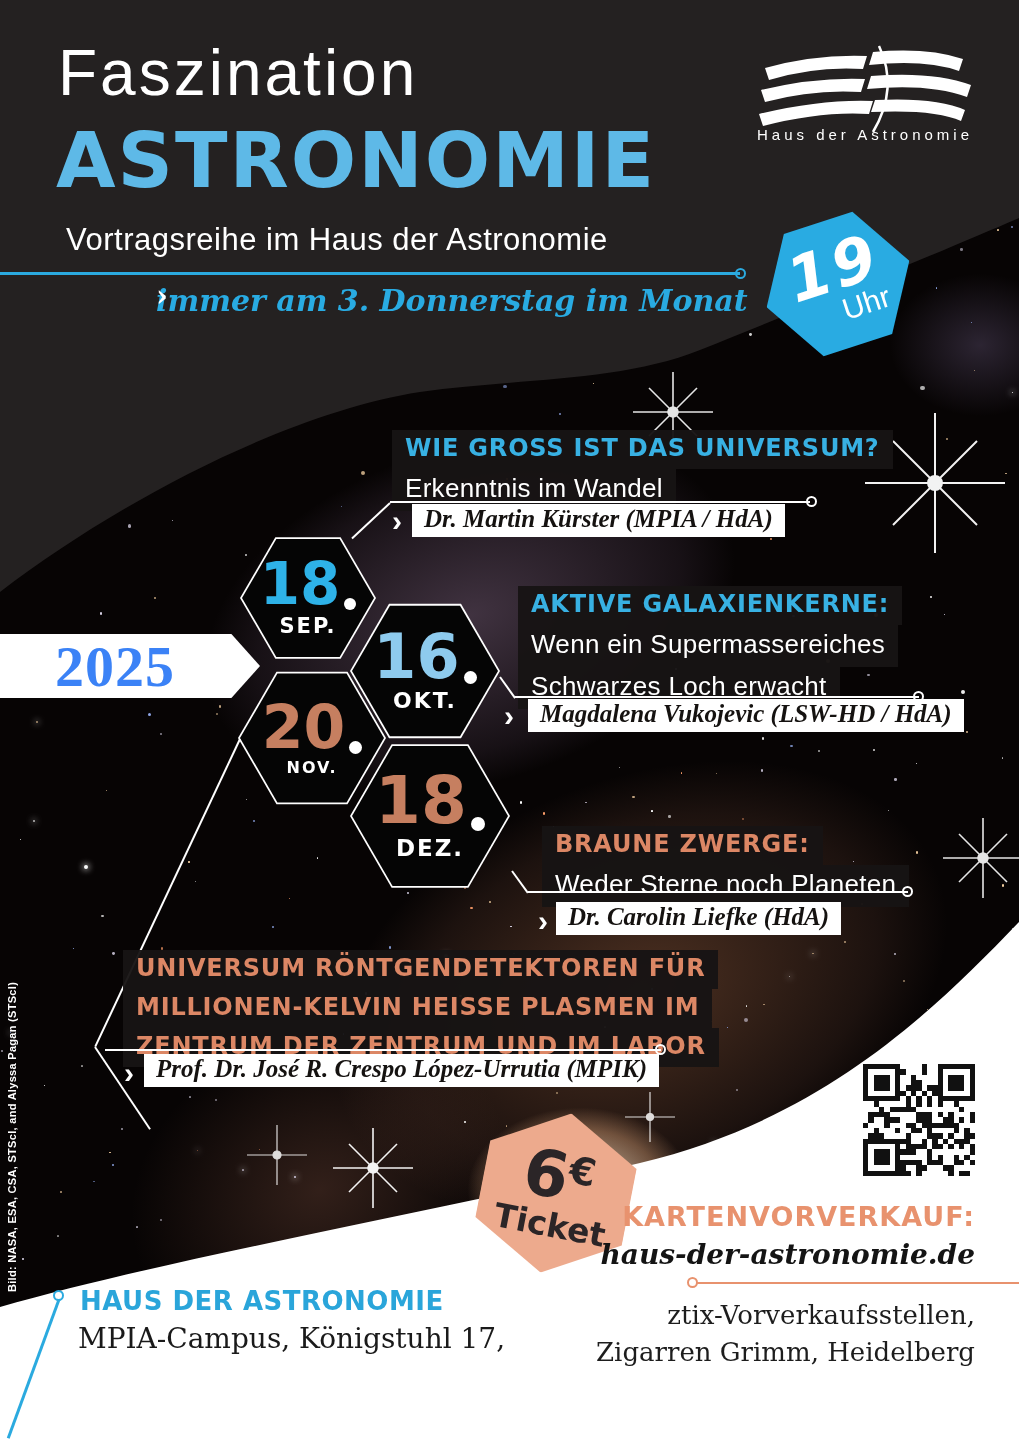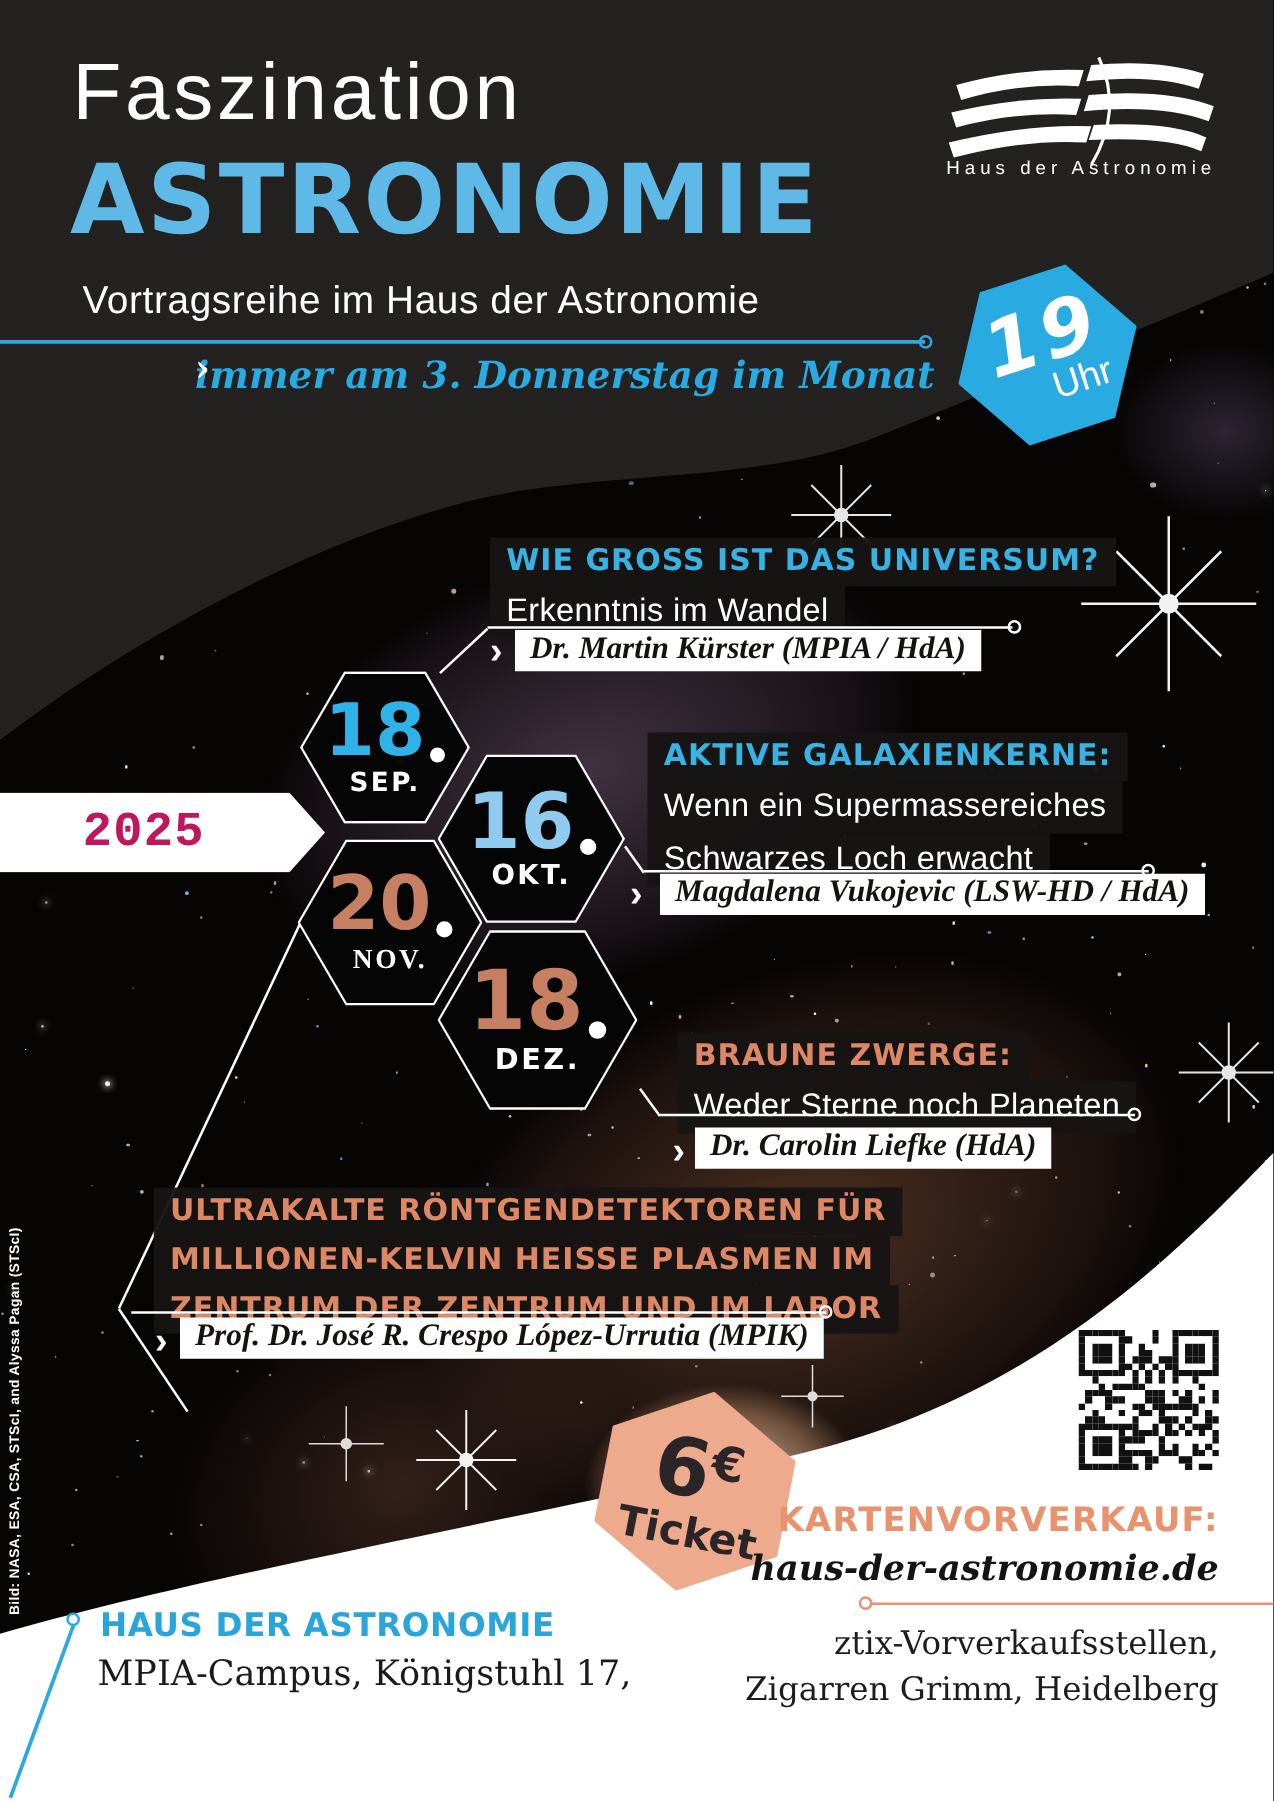--- a/index.html
+++ b/index.html
@@ -52,38 +52,38 @@
   .hex19{left:763px;top:214px;width:150px;height:140px;background:#29ABE2;transform:rotate(-18deg);
          display:flex;flex-direction:column;align-items:center;justify-content:center;color:#fff;z-index:3;}
   .hex19 .n{font-size:62px;font-weight:800;font-style:italic;letter-spacing:3px;line-height:56px;
             font-family:"DejaVu Sans","Liberation Sans",sans-serif;}
   .hex19 .u{font-size:30px;font-weight:400;margin-left:42px;margin-top:-2px;}
 
   
   .year{left:0;top:634px;width:260px;height:64px;background:#fff;z-index:3;position:absolute;
         clip-path:polygon(0 0,89% 0,100% 50%,89% 100%,0 100%);
         display:flex;align-items:center;justify-content:center;}
-  .year span{font-size:39px;font-weight:800;color:#be185d;letter-spacing:1px;padding-right:30px;
-             font-family:Liberation Mono, monospace;}
+  .year span{font-size:58px;font-weight:800;color:#3b82f6;letter-spacing:1px;padding-right:30px;
+             font-family:Liberation Serif, serif;}
 
   
   .dhex{position:absolute;z-index:3;background:#fff;}
   .dhex .in{position:absolute;inset:2px;background:#050505;display:flex;flex-direction:column;
             align-items:center;justify-content:center;}
   .dhex .day{display:flex;align-items:flex-end;font-weight:800;line-height:.9;
              font-family:"DejaVu Sans","Liberation Sans",sans-serif;}
   .dhex .pdot{background:#fff;border-radius:50%;margin-left:4px;}
   .dhex .mon{color:#fff;font-weight:800;letter-spacing:2px;margin-top:4px;
              font-family:"DejaVu Sans","Liberation Sans",sans-serif;}
   .hexSep{left:240px;top:532px;width:136px;height:132px;}
   .hexSep .day{font-size:58px;color:#2EB2E8;} .hexSep .pdot{width:12px;height:12px;} .hexSep .mon{font-size:21px;}
   .hexOkt{left:350px;top:598px;width:150px;height:146px;}
   .hexOkt .day{font-size:62px;color:#8ECBEE;} .hexOkt .pdot{width:13px;height:13px;} .hexOkt .mon{font-size:22px;}
   .hexNov{left:238px;top:666px;width:148px;height:144px;}
-  .hexNov .day{font-size:60px;color:#C67F60;} .hexNov .pdot{width:13px;height:13px;} .hexNov .mon{font-size:22px;font-family:Liberation Serif, serif;}
+  .hexNov .day{font-size:60px;color:#C67F60;} .hexNov .pdot{width:13px;height:13px;} .hexNov .mon{font-size:16px;}
   .hexDez{left:350px;top:738px;width:160px;height:156px;}
   .hexDez .day{font-size:66px;color:#C67F60;} .hexDez .pdot{width:14px;height:14px;} .hexDez .mon{font-size:23px;}
 
   
   .ltitle{position:absolute;z-index:3;}
   .tl{display:table;background:rgba(23,20,20,.96);padding:4px 13px 7px 13px;color:#fff;
       font-size:26px;letter-spacing:.3px;}
   .tl.head{font-weight:800;font-size:24px;letter-spacing:.8px;
            font-family:"DejaVu Sans","Liberation Sans",sans-serif;}
   .tl.blue{color:#38B1E3;} .tl.salmon{color:#DC8765;}
@@ -538,21 +538,21 @@
   <div class="ltitle" style="left:542px;top:826px;">
     <div class="tl head salmon">BRAUNE ZWERGE:</div>
     <div class="tl">Weder Sterne noch Planeten</div>
   </div>
   <div class="hline" style="left:528px;top:891px;width:380px;"></div>
   <div class="ring" style="left:902px;top:886px;"></div>
   <div class="chev" style="left:538px;top:908px;">›</div>
   <div class="spk" style="left:556px;top:902px;">Dr. Carolin Liefke (HdA)</div>
 
   <div class="ltitle" style="left:123px;top:950px;">
-    <div class="tl head salmon">ULTRAKALTE RÖNTGENDETEKTOREN FÜR</div>
+    <div class="tl head salmon">UNIVERSUM RÖNTGENDETEKTOREN FÜR</div>
     <div class="tl head salmon">MILLIONEN-KELVIN HEISSE PLASMEN IM</div>
     <div class="tl head salmon">ZENTRUM DER ZENTRUM UND IM LABOR</div>
   </div>
   <div class="hline" style="left:105px;top:1049px;width:556px;"></div>
   <div class="ring" style="left:655px;top:1044px;"></div>
   <div class="chev" style="left:124px;top:1060px;">›</div>
   <div class="spk" style="left:144px;top:1054px;">Prof. Dr. José R. Crespo López-Urrutia (MPIK)</div>
 
   <div class="abs hexV ticket">
     <div class="p"><span>6</span><span class="cur">€</span></div>

